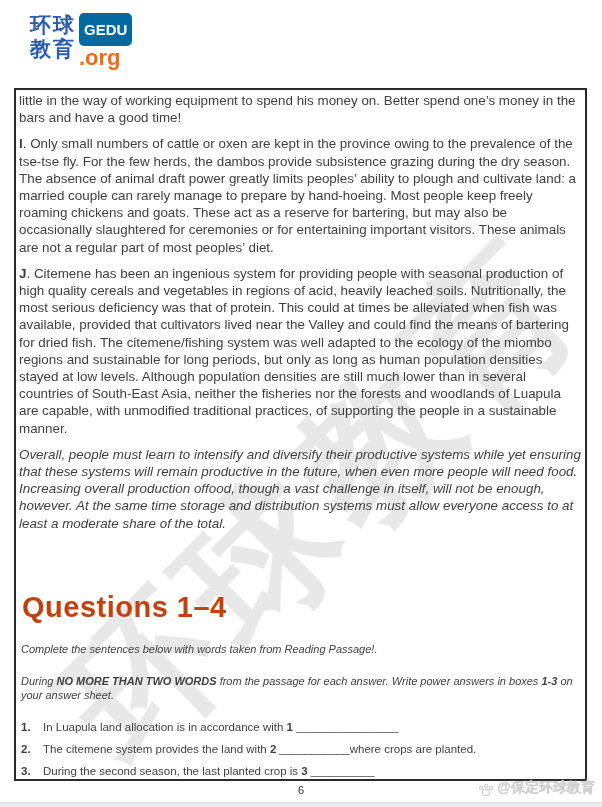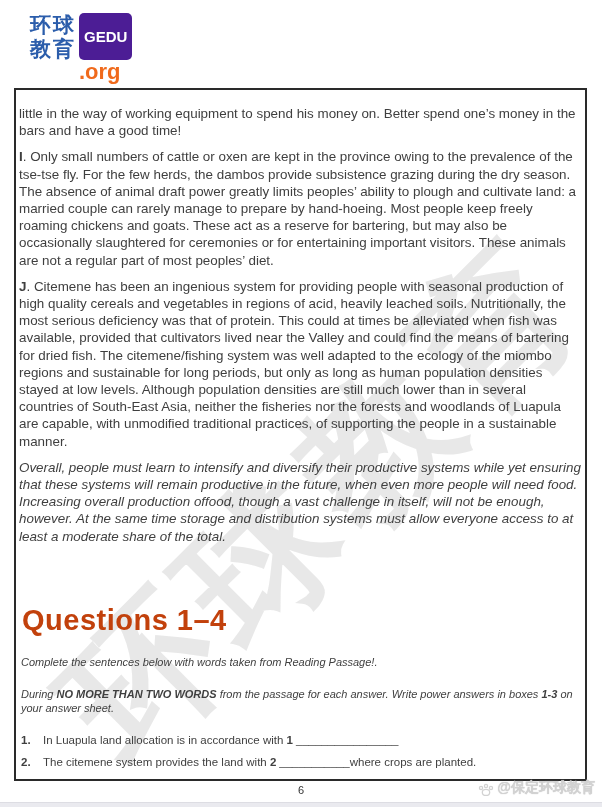--- a/index.html
+++ b/index.html
@@ -14,27 +14,27 @@
     position:absolute; left:-135px; top:400px; width:920px; z-index:0;
     font-size:150px; font-weight:bold; letter-spacing:14px; text-align:center;
     color:#c9c9c9; opacity:.42; transform:rotate(-45deg); white-space:nowrap;
     pointer-events:none; user-select:none;
   }
 
   
   .logo { position:absolute; left:30px; top:13px; display:flex; gap:3px; z-index:2; }
   .logo-cn { color:#2b5dab; font-weight:bold; font-size:21px; line-height:24px; letter-spacing:2px; }
   .logo-right { display:flex; flex-direction:column; align-items:flex-start; }
-  .logo-badge { background:#4c1d95; color:#ffffff; font-weight:bold; font-size:15px; line-height:17px; padding:15px 5px; border-radius:5px; }
+  .logo-badge { background:#0369a1; color:#ffffff; font-weight:bold; font-size:15px; line-height:17px; padding:8px 5px; border-radius:5px; }
   .logo-org { color:#f06a1c; font-weight:bold; font-size:22px; line-height:18px; margin-top:3px; }
 
   
   .passage-box {
     position:absolute; left:14px; top:88px; width:573px; height:693px;
-    border:2px solid #2a2a2a; padding:15px 3px 0 3px; z-index:1; background:transparent;
+    border:2px solid #2a2a2a; padding:2px 3px 0 3px; z-index:1; background:transparent;
     overflow:hidden;
   }
   .body-text { margin:0 0 9px 0; font-size:13.4px; line-height:17.2px; color:#3f3f3f; }
   .italic { font-style:italic; }
   .lead { font-weight:bold; }
 
   .questions-heading {
     margin:59px 0 16px 3px; font-weight:700; font-size:29px; color:#c2410c; letter-spacing:.5px;
   }
   .instr { margin:18px 0 0 2px; font-size:11px; line-height:14px; font-style:italic; color:#3f3f3f; }

